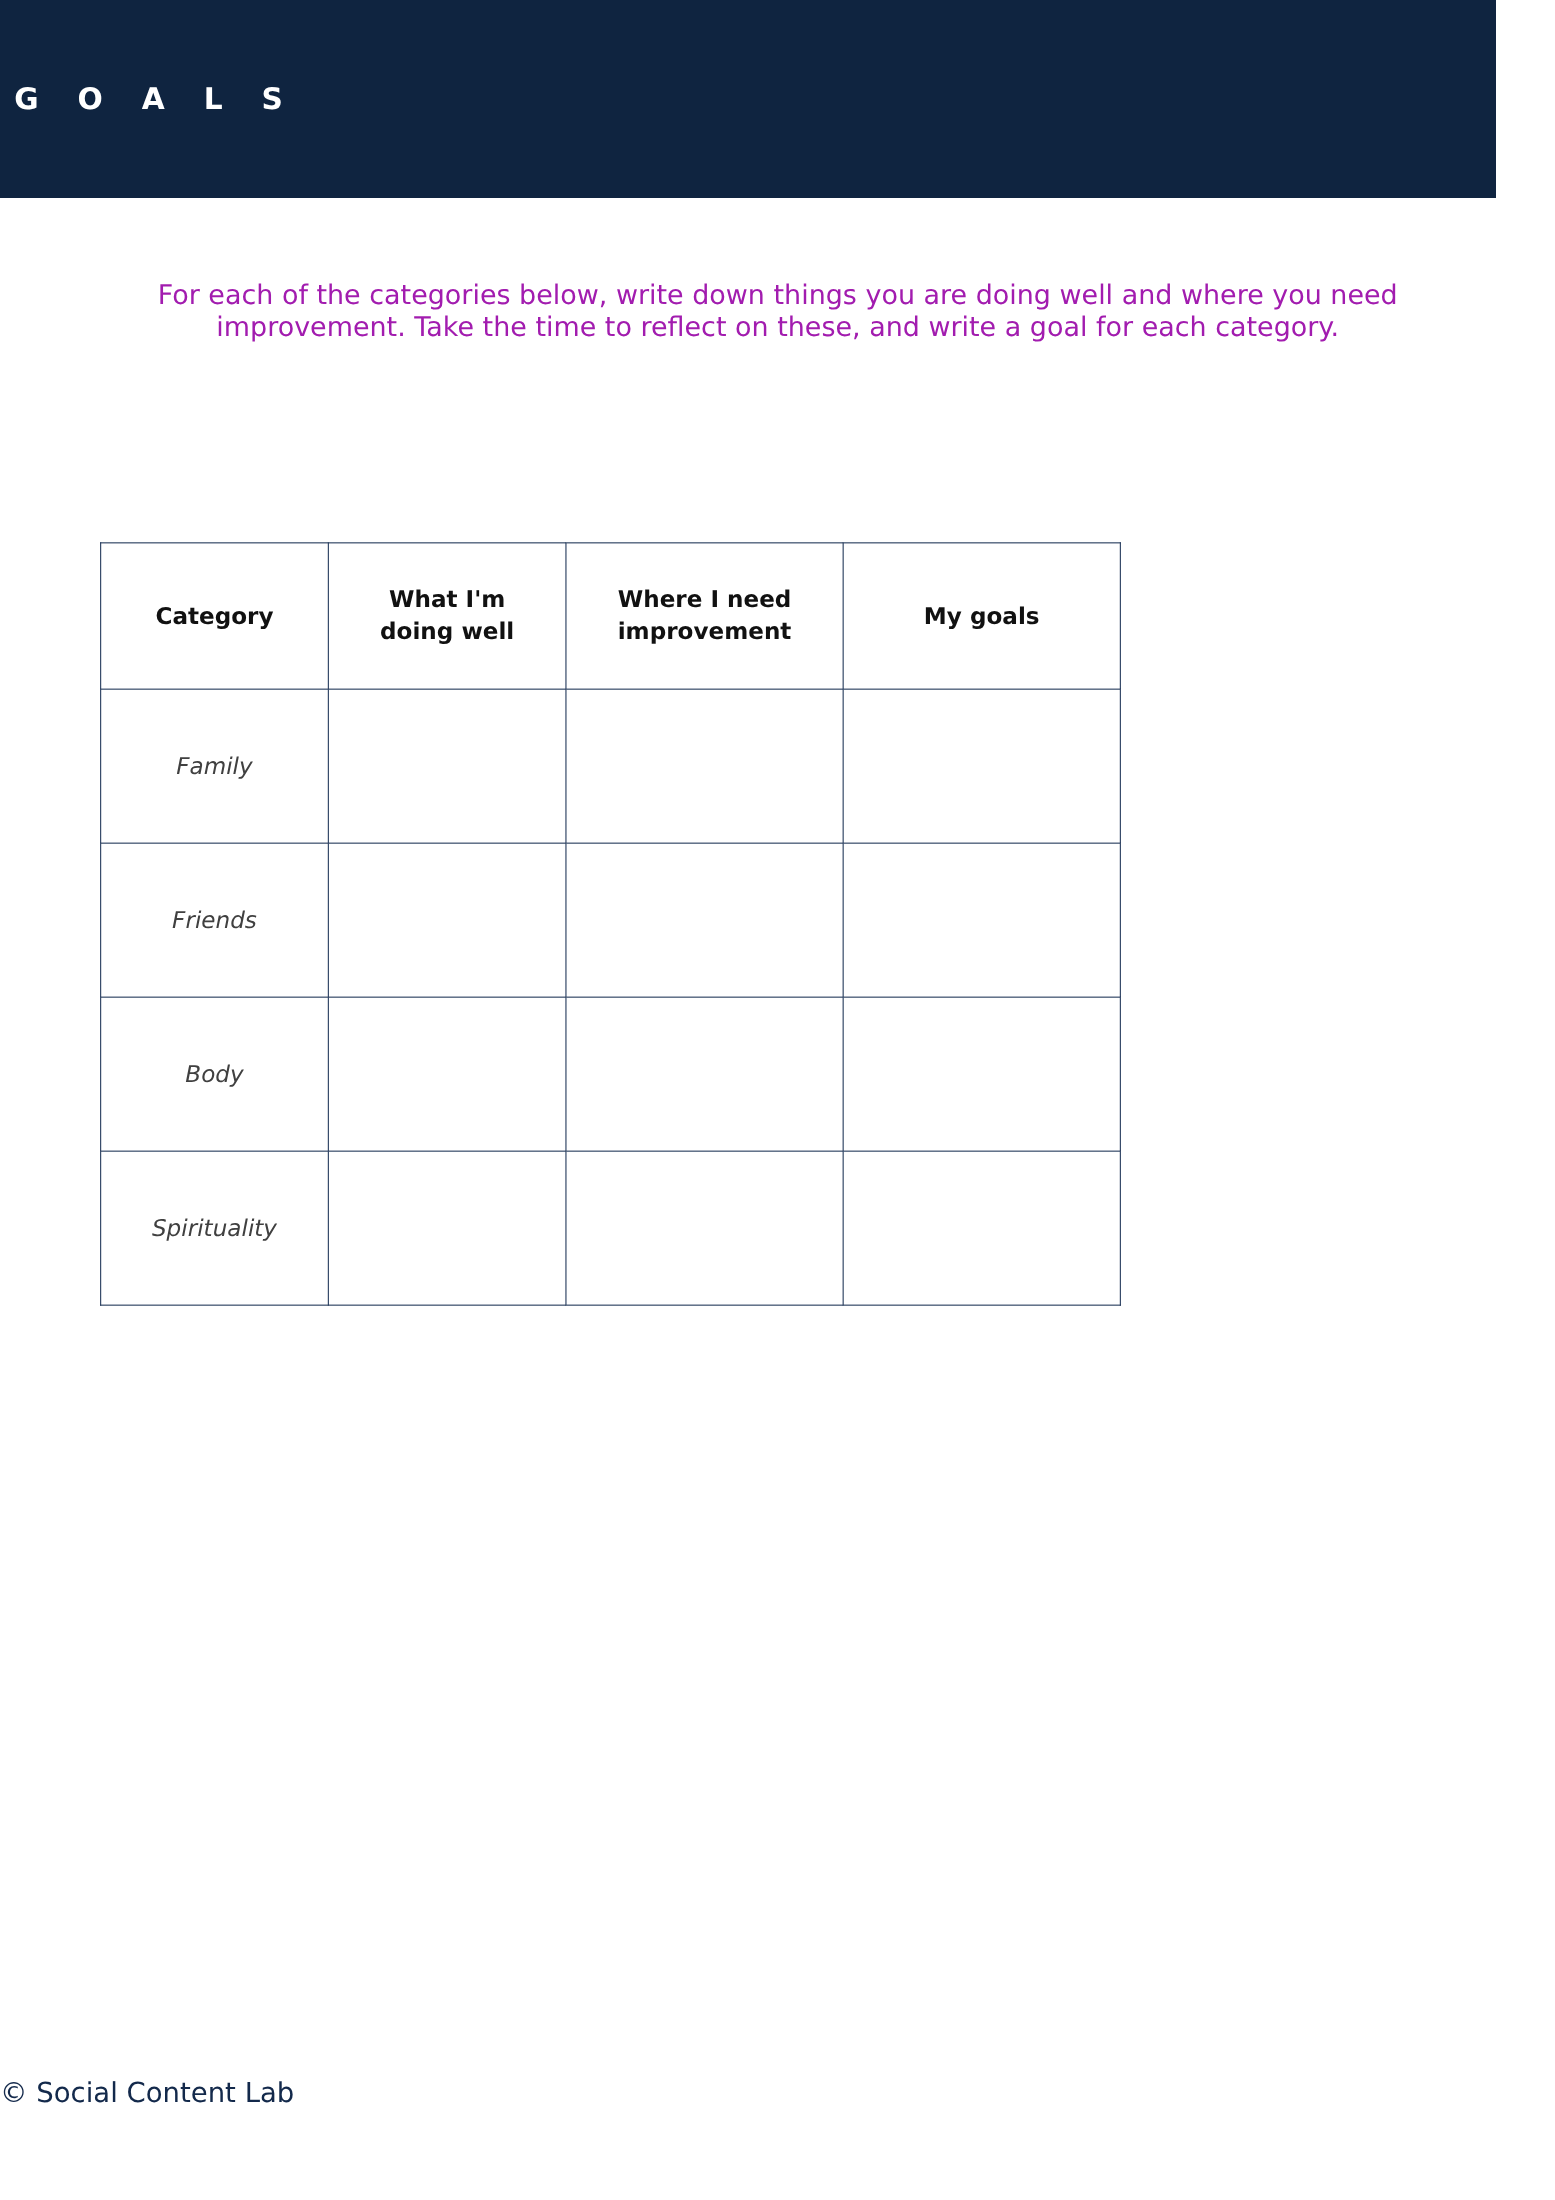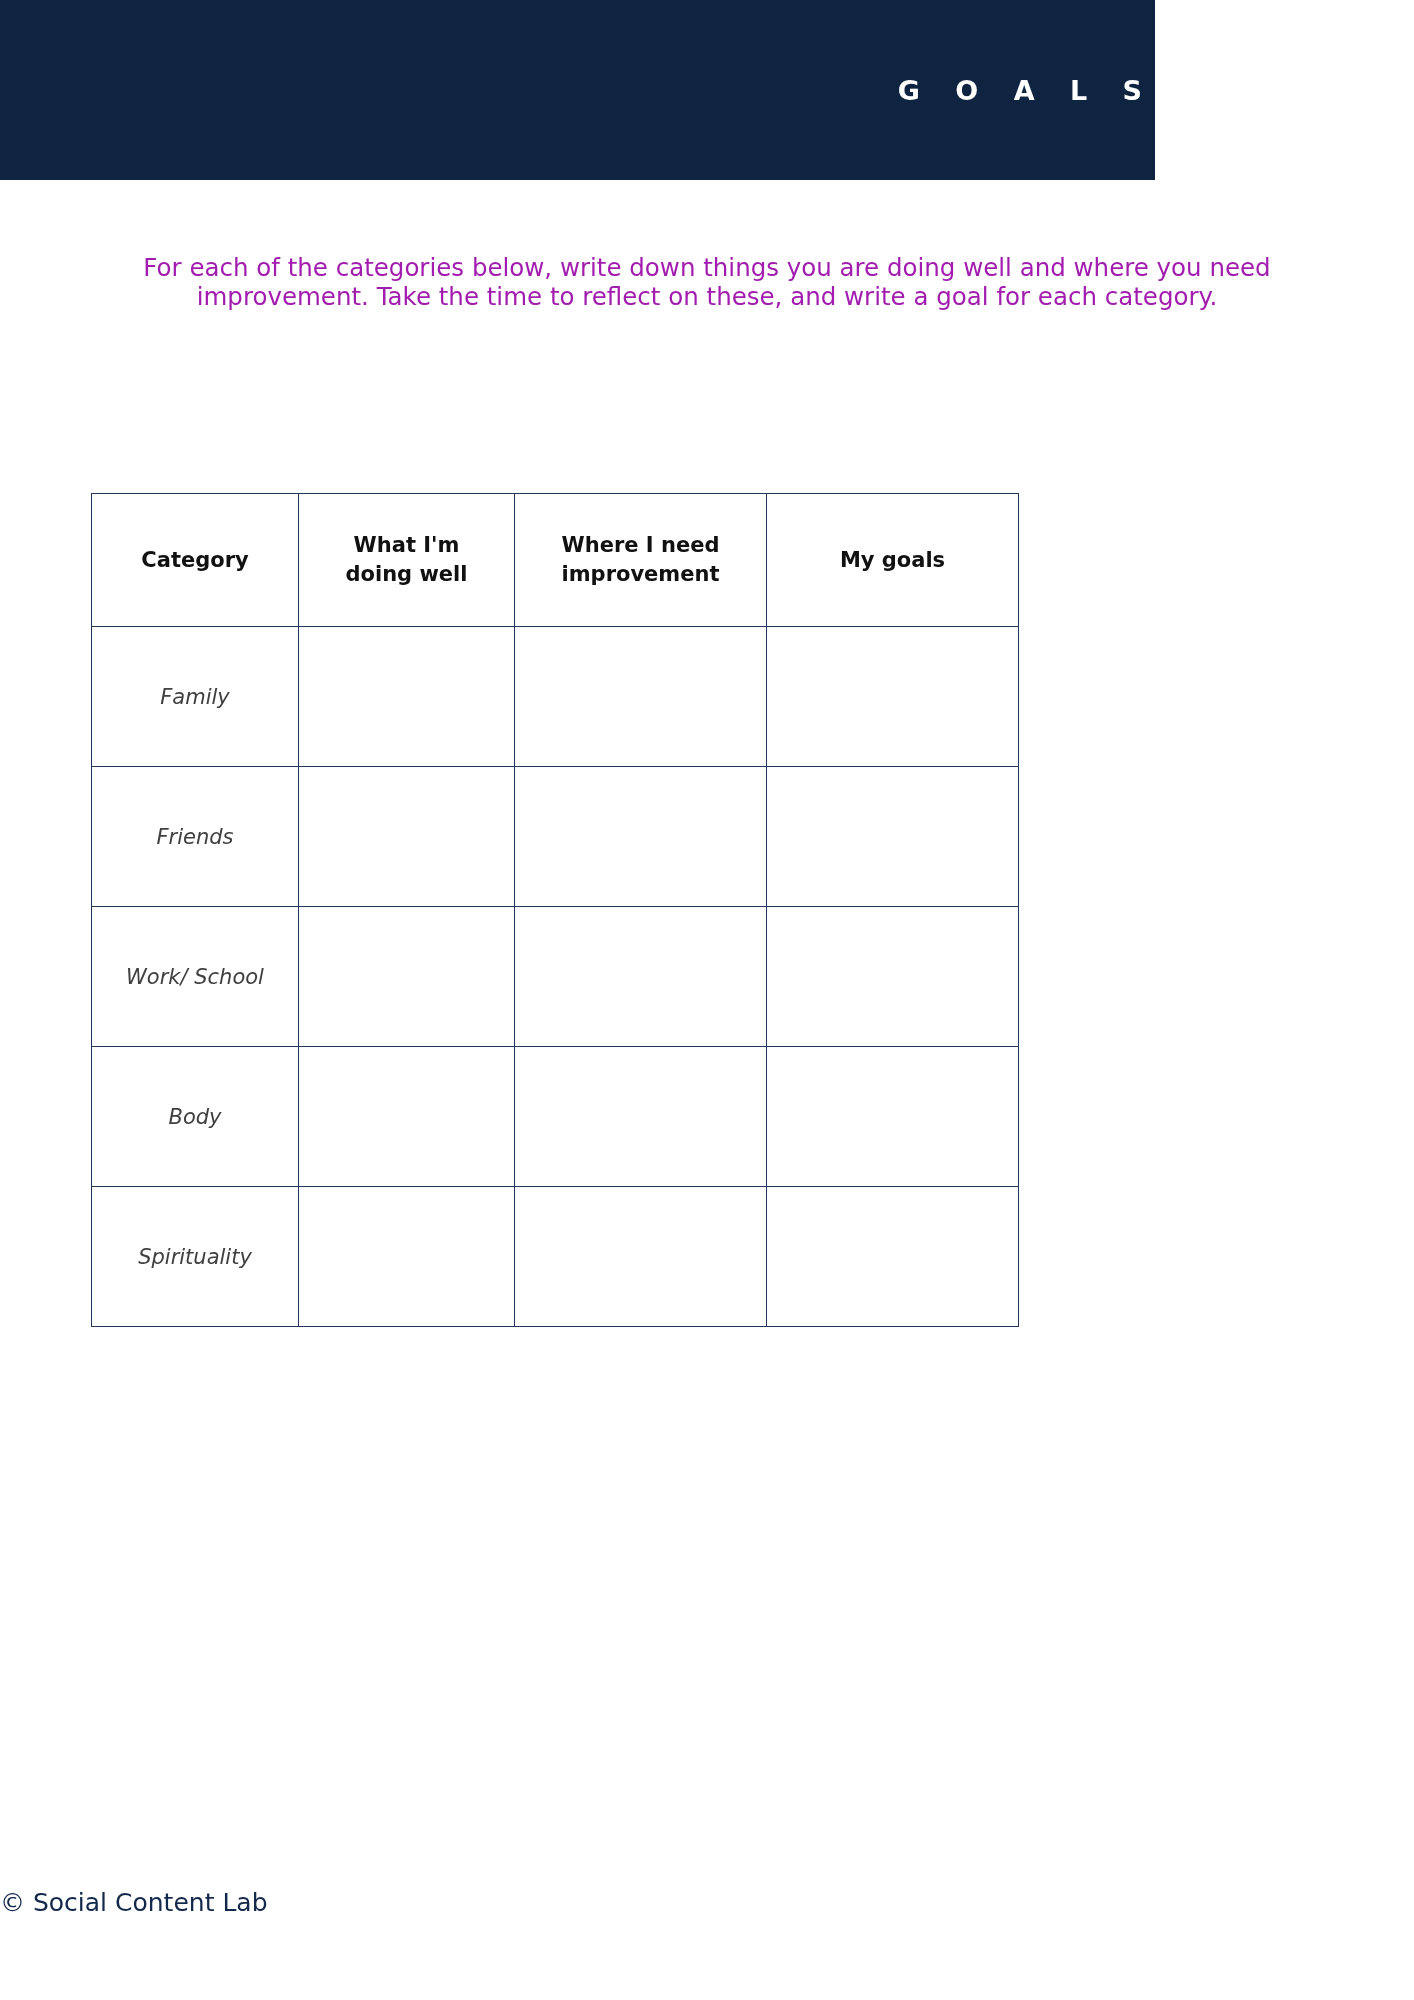--- a/index.html
+++ b/index.html
@@ -14,26 +14,26 @@
     color: #1a1a1a;
     overflow: hidden;
     position: relative;
   }
 
   
   .header-band {
     position: absolute;
     left: 0;
     top: 0;
-    width: 1155px;
+    width: 1360px;
     height: 180px;
     background: #0f2440;
     display: flex;
     align-items: center;
-    justify-content: flex-end;
+    justify-content: flex-start;
   }
   .header-title {
     color: #ffffff;
     font-family: "DejaVu Sans", "Liberation Sans", sans-serif;
     font-size: 27px;
     font-weight: bold;
     letter-spacing: 13px;
     text-indent: 13px;
     line-height: 1;
   }
@@ -142,26 +142,20 @@
       <td class="cell-blank"></td>
       <td class="cell-blank"></td>
     </tr>
     <tr>
       <td>Friends</td>
       <td class="cell-blank"></td>
       <td class="cell-blank"></td>
       <td class="cell-blank"></td>
     </tr>
     <tr>
-      <td>Work/ School</td>
-      <td class="cell-blank"></td>
-      <td class="cell-blank"></td>
-      <td class="cell-blank"></td>
-    </tr>
-    <tr>
       <td>Body</td>
       <td class="cell-blank"></td>
       <td class="cell-blank"></td>
       <td class="cell-blank"></td>
     </tr>
     <tr>
       <td>Spirituality</td>
       <td class="cell-blank"></td>
       <td class="cell-blank"></td>
       <td class="cell-blank"></td>

